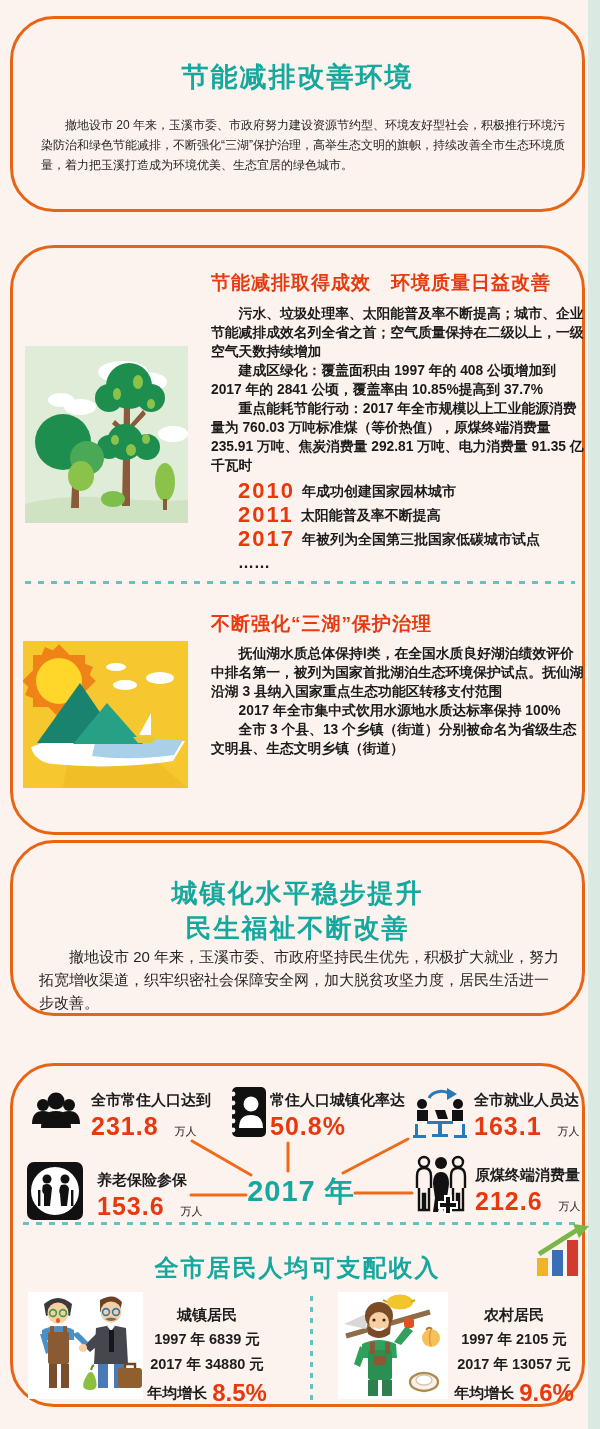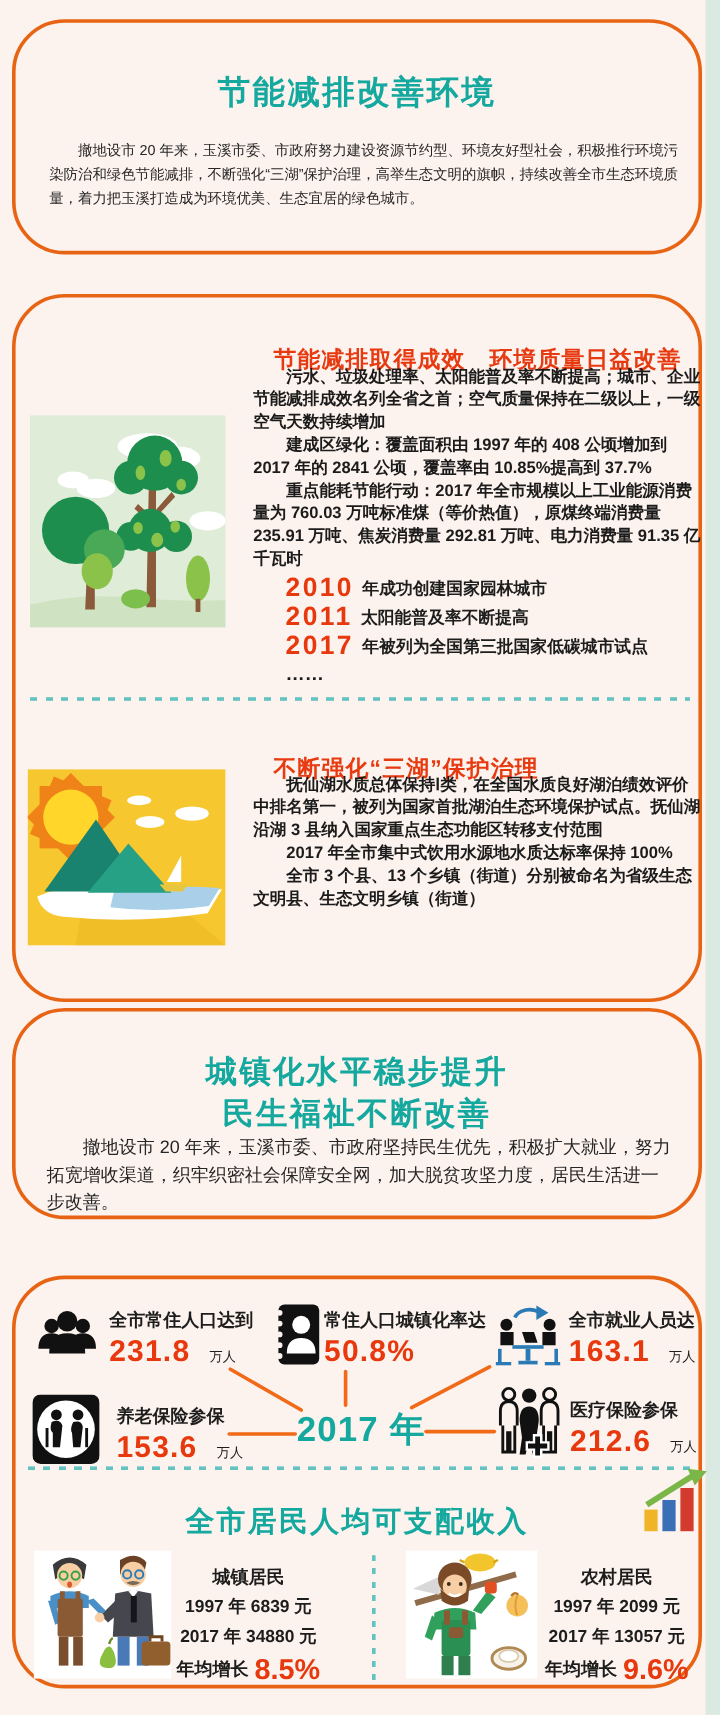--- a/index.html
+++ b/index.html
@@ -13,21 +13,21 @@
   .box3{top:840px;height:176px;}
   .box4{top:1063px;height:344px;}
   .teal-title{position:absolute;left:0;width:100%;text-align:center;
        color:#14a89e;font-weight:900;font-size:27px;line-height:36px;letter-spacing:2px;}
   .t1{top:22px;}
   .t3{top:16px;font-size:26px;line-height:35px;}
   .intro{position:absolute;left:28px;width:528px;top:96px;margin:0;
        font-size:12px;line-height:20px;color:#262626;text-indent:2em;}
   .intro3{position:absolute;left:26px;width:524px;top:102px;margin:0;
        font-size:15px;line-height:23px;color:#262626;text-indent:2em;}
-  .red-h{position:absolute;left:198px;margin:17px;color:#e73a10;
+  .red-h{position:absolute;left:198px;margin:0;color:#e73a10;
        font-weight:900;font-size:19px;letter-spacing:1px;white-space:nowrap;}
   .rh1{top:22px;}
   .rh2{top:363px;}
   .textcol{position:absolute;font-size:13.8px;line-height:19px;font-weight:600;color:#1b1b1b;}
   .tc1{left:198px;top:56px;width:374px;}
   .tc2{left:198px;top:396px;width:376px;}
   .textcol p{margin:0;text-indent:2em;}
   .lbl{font-weight:900;}
   .ill{position:absolute;}
   .trees{left:12px;top:98px;}
@@ -292,21 +292,21 @@
           <path d="M36 34 v-12 q0 -8 7 -8 q7 0 7 8 v12 M38 34 v22 h4 v-16 h2 v16 h4 v-22"></path>
         </g>
         <g fill="#111111">
           <circle cx="26" cy="9" r="6"></circle>
           <path d="M18 30 q0 -12 8 -12 q8 0 8 12 l-2 14 l2 14 h-5 l-3 -12 l-3 12 h-5 l2 -14 z"></path>
           <path d="M30 42 h6 v6 h6 v6 h-6 v6 h-6 v-6 h-6 v-6 h6 z" stroke="#ffffff" stroke-width="2"></path>
         </g>
       </svg>
     </span>
     <span class="s-text">
-      <div class="s-label">医疗保险参保</div>
+      <div class="s-label">原煤终端消费量</div>
       <div class="s-value"><span class="s-num">212.6</span><span class="s-unit">万人</span></div>
     </span>
   </div>
 
   <div class="dash-h d2"></div>
 
   <div class="income-h">全市居民人均可支配收入</div>
 
   <span class="chart-icon">
     <svg width="62" height="56" viewBox="0 0 62 56">
@@ -388,18 +388,18 @@
       <circle cx="93" cy="46" r="9" fill="#f5c05a"></circle>
       <path d="M93 38 q-3 8 0 16" stroke="#e09a3a" stroke-width="1.6" fill="none"></path>
       <path d="M88 38 q3 -4 6 -1" stroke="#b9772a" stroke-width="2" fill="none"></path>
       <ellipse cx="86" cy="90" rx="14" ry="9" fill="#f7f3ea" stroke="#b08a52" stroke-width="2.4"></ellipse>
       <ellipse cx="86" cy="88" rx="8" ry="5" fill="#ffffff" stroke="#d8c8a8" stroke-width="1.4"></ellipse>
     </svg>
   </div>
 
   <div class="inc-text rural-text">
     <div class="inc-name">农村居民</div>
-    <div class="inc-line">1997 年 2099 元</div>
+    <div class="inc-line">1997 年 2105 元</div>
     <div class="inc-line">2017 年 13057 元</div>
     <div class="inc-growth"><span class="g-lbl">年均增长</span><span class="g-num">9.6%</span></div>
   </div>
 
 </section>
 
 </body></html>

